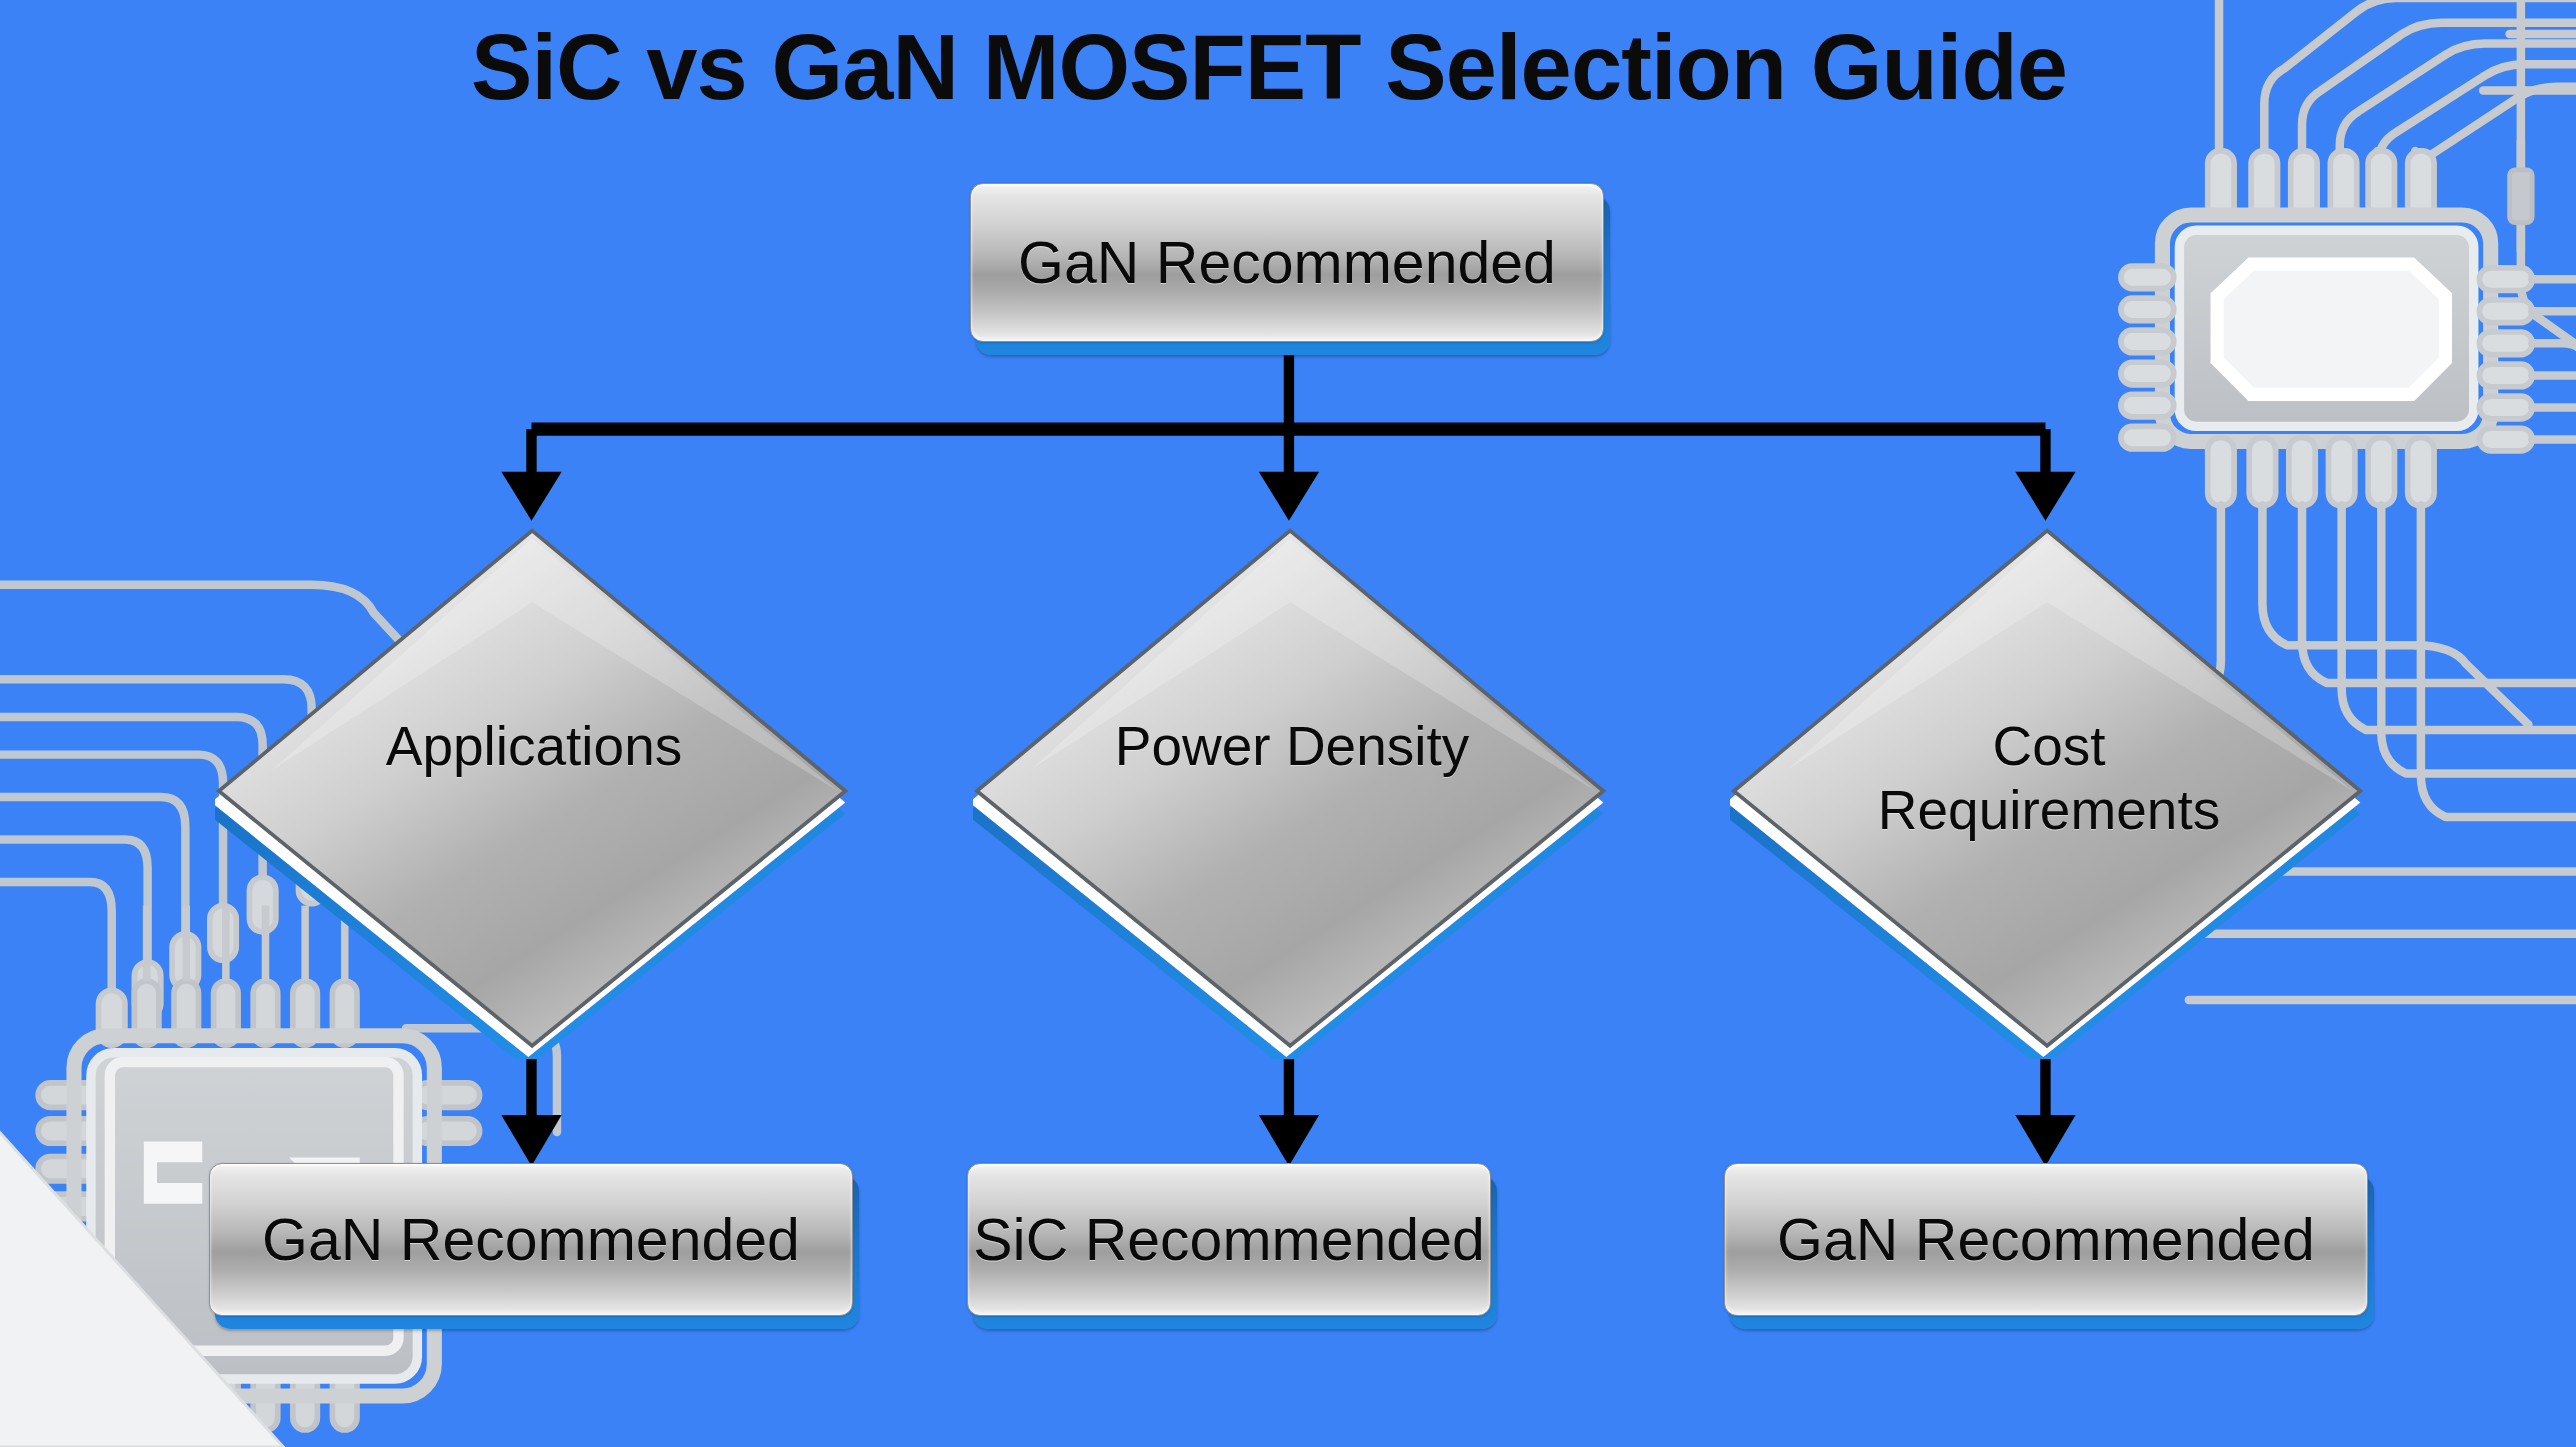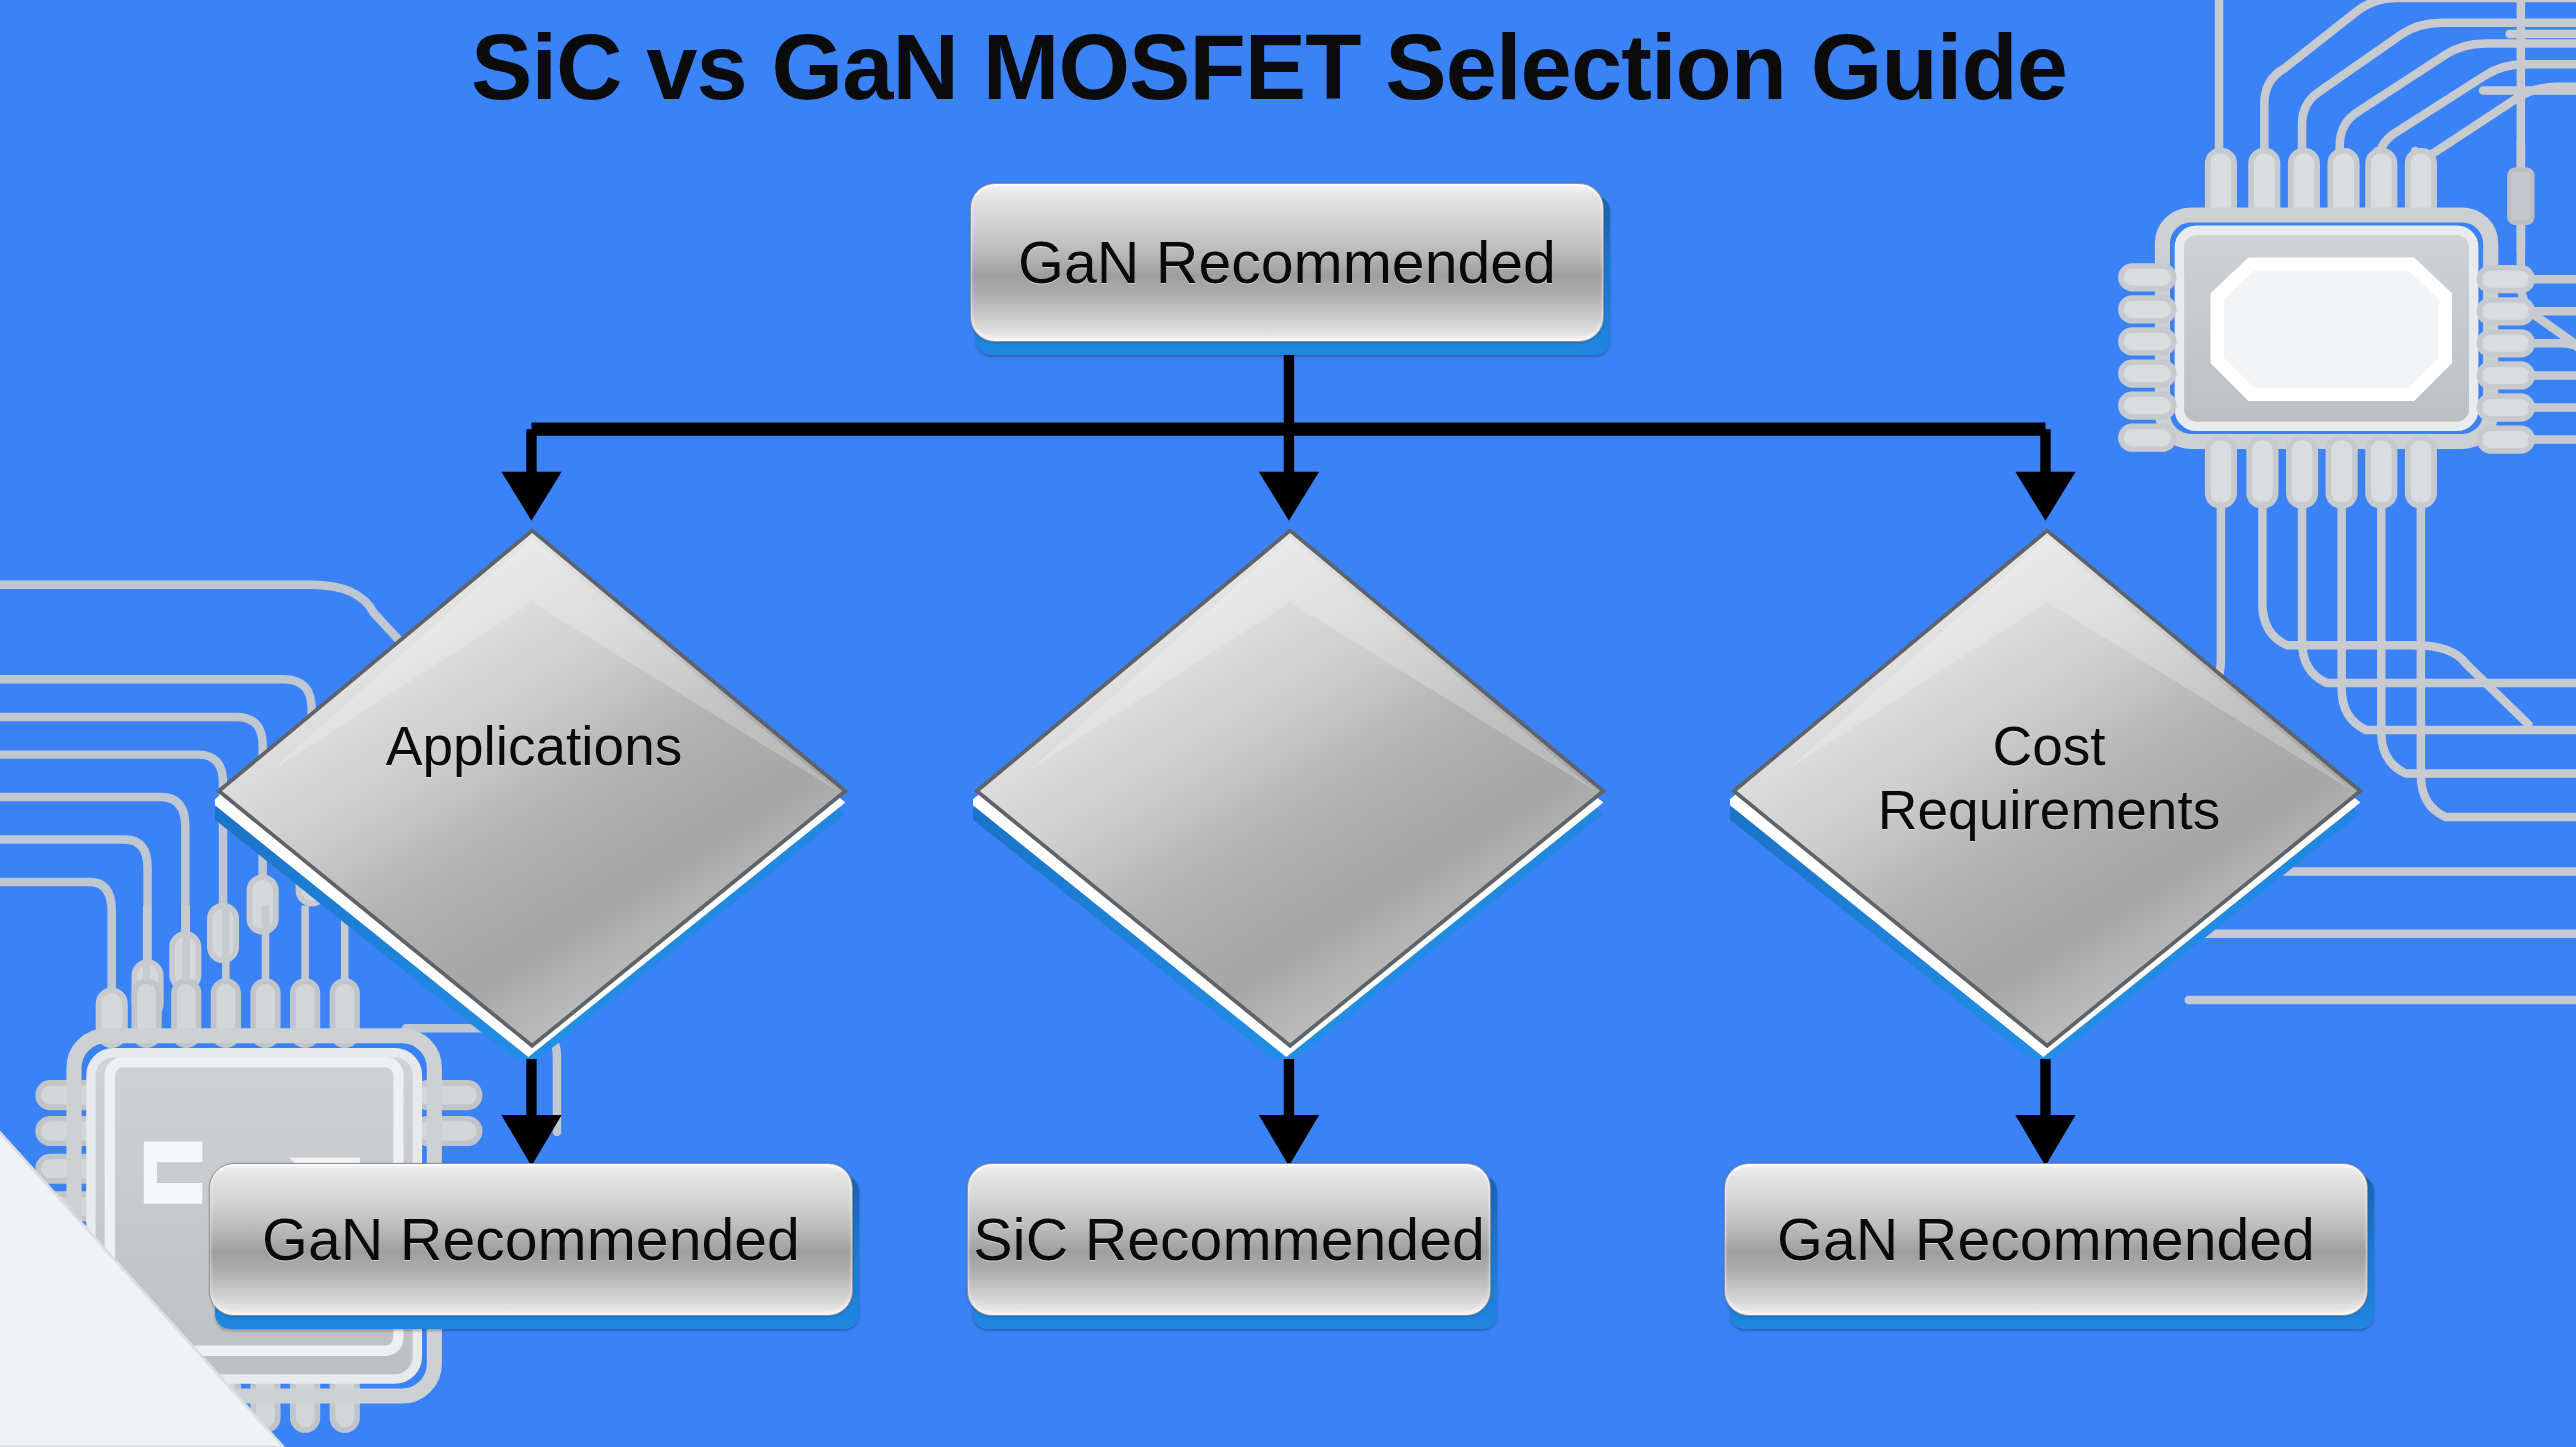--- a/index.html
+++ b/index.html
@@ -43,21 +43,21 @@
     position:absolute;z-index:8;
   }
   .box .blueshadow{
     position:absolute;left:5.7px;top:13.2px;right:-5.7px;bottom:-13.2px;
     border-radius:15px;
     background:linear-gradient(to bottom,#1863b0 0%,#1d73c9 40%,#1f86e0 100%);
     box-shadow:0 1.9px 2.8px rgba(0,0,0,.25);
   }
   .box .face{
     position:absolute;left:0;top:0;right:0;bottom:0;
-    border-radius:25px;
+    border-radius:13px;
     border:1.9px solid #8d9196;
     box-shadow:inset 0 1.9px 1.9px rgba(255,255,255,.85),
                inset 0 -2.8px 3.8px rgba(255,255,255,.6),
                0 0.9px 1.9px rgba(0,0,0,.18);
     display:flex;align-items:center;justify-content:center;
     overflow:hidden;
   }
   .box .label{
     font-size:59px;color:#0a0a0a;white-space:nowrap;
     padding:0 24.5px;
@@ -338,20 +338,21 @@
           <stop offset="0.55" stop-color="#1d7cd3"></stop>
           <stop offset="1" stop-color="#2390ea"></stop>
         </linearGradient>
       </defs>
       <polygon points="334,16 672,290 334,560 -4,290" fill="url(#d2b)" transform="translate(-4,16)"></polygon>
       <polygon points="334,10 670,286 334,556 -2,286" fill="#ffffff" transform="translate(-2,8)"></polygon>
       <polygon points="336,6 668,282 336,552 4,282" fill="url(#d2g)" stroke="#5d6368" stroke-width="4"></polygon>
       <polygon points="336,14 660,282 336,82 60,260" fill="#ffffff" opacity="0.22"></polygon>
     </svg>
     <div class="dlabel" style="top:189px;">
+      <div>Power Density</div>
     </div>
   </div>
 
   <div class="dia" style="left:1730px;top:525px;width:638px;height:534px;">
     <svg width="638" height="534" viewBox="0 0 676 566">
       <defs>
         <linearGradient id="d3g" x1="0.12" y1="0" x2="0.88" y2="1">
           <stop offset="0" stop-color="#f6f6f6"></stop>
           <stop offset="0.18" stop-color="#e6e6e6"></stop>
           <stop offset="0.38" stop-color="#cfcfcf"></stop>

